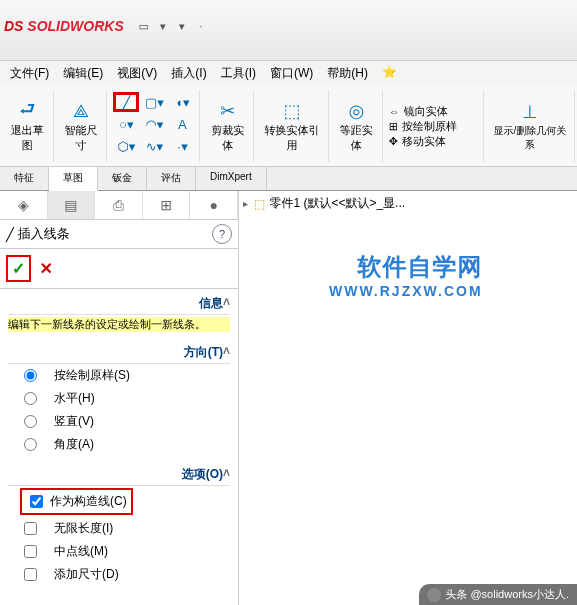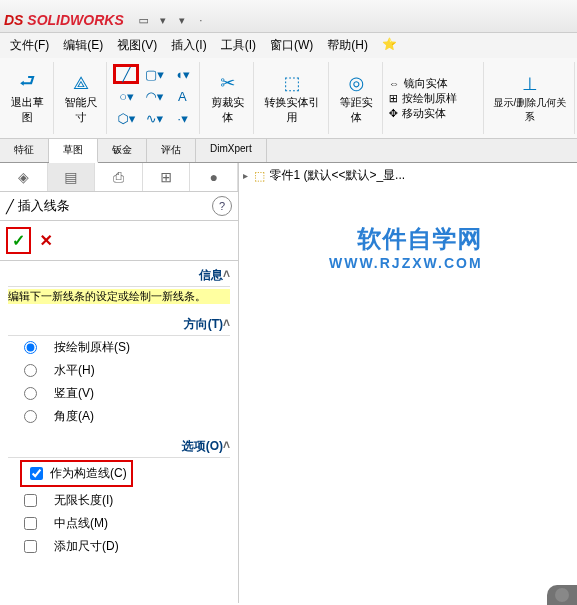--- a/index.html
+++ b/index.html
@@ -1,16 +1,16 @@
 <!DOCTYPE html>
 <html><head>
 <meta charset="utf-8">
 <style>
 body{margin:0;font-family:"Microsoft YaHei",Arial,sans-serif;font-size:12px;background:#fff;width:577px;height:605px;overflow:hidden;position:relative}
-.titlebar{display:flex;align-items:flex-end;height:24px;padding:4px 4px;background:linear-gradient(#f8f8f8,#e8e8e8);border-bottom:1px solid #ccc}
+.titlebar{display:flex;align-items:flex-start;height:24px;padding:18px 4px;background:linear-gradient(#f8f8f8,#e8e8e8);border-bottom:1px solid #ccc}
 .logo{color:#d92231;font-weight:bold;font-style:italic;font-size:14px;margin-right:6px}
 .logo .s{color:#c11}
 .qat{display:flex;gap:3px;margin-left:6px}
 .qat span{width:16px;height:16px;display:inline-flex;align-items:center;justify-content:center;color:#555;font-size:11px}
 .menubar{display:flex;gap:2px;padding:2px 4px;background:#f4f4f4;font-size:12px}
 .menubar span{padding:2px 6px}
 .ribbon{display:flex;background:#f8f8f8;border-bottom:1px solid #ccc;padding:4px 2px;gap:2px;height:72px}
 .rgroup{display:flex;flex-direction:column;align-items:center;justify-content:center;padding:0 4px;border-right:1px solid #e0e0e0;font-size:11px;text-align:center;min-width:36px}
 .rgroup .ic{width:24px;height:24px;display:flex;align-items:center;justify-content:center;font-size:18px;color:#0078c0}
 .rgroup.small{min-width:28px}
@@ -213,13 +213,14 @@
     </div>
     <div class="wm">
       <div class="wm1">软件自学网</div>
       <div class="wm2">WWW.RJZXW.COM</div>
     </div>
   </div>
 </div>
 
 <div class="footer">
   <span class="av"></span>
+  <span>头条 @solidworks小达人.</span>
 </div>
 
 </body></html>

